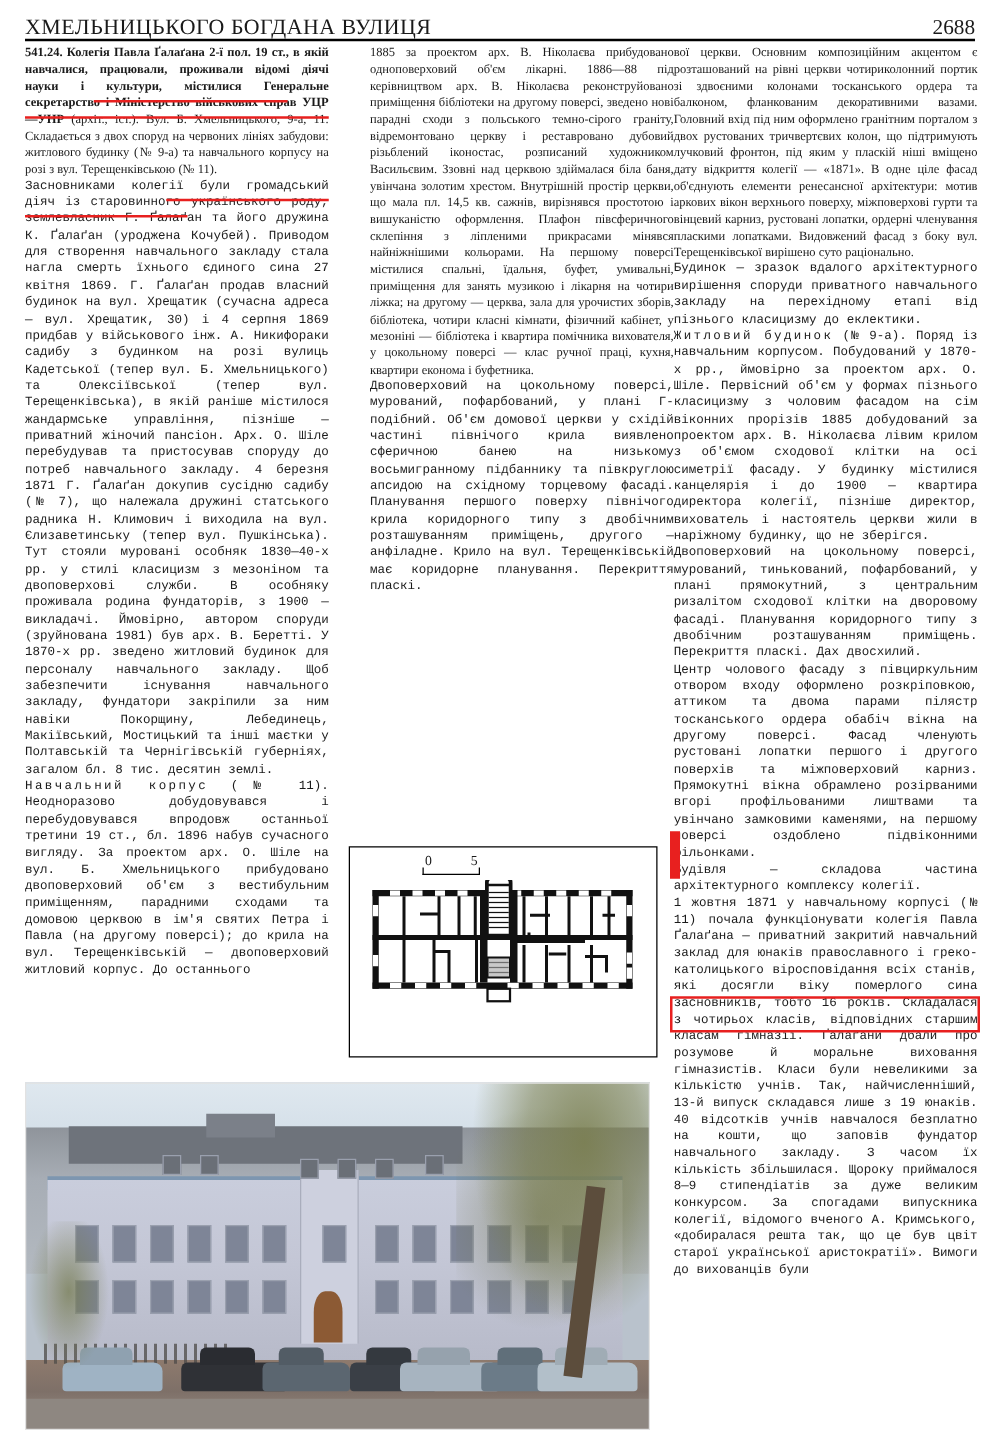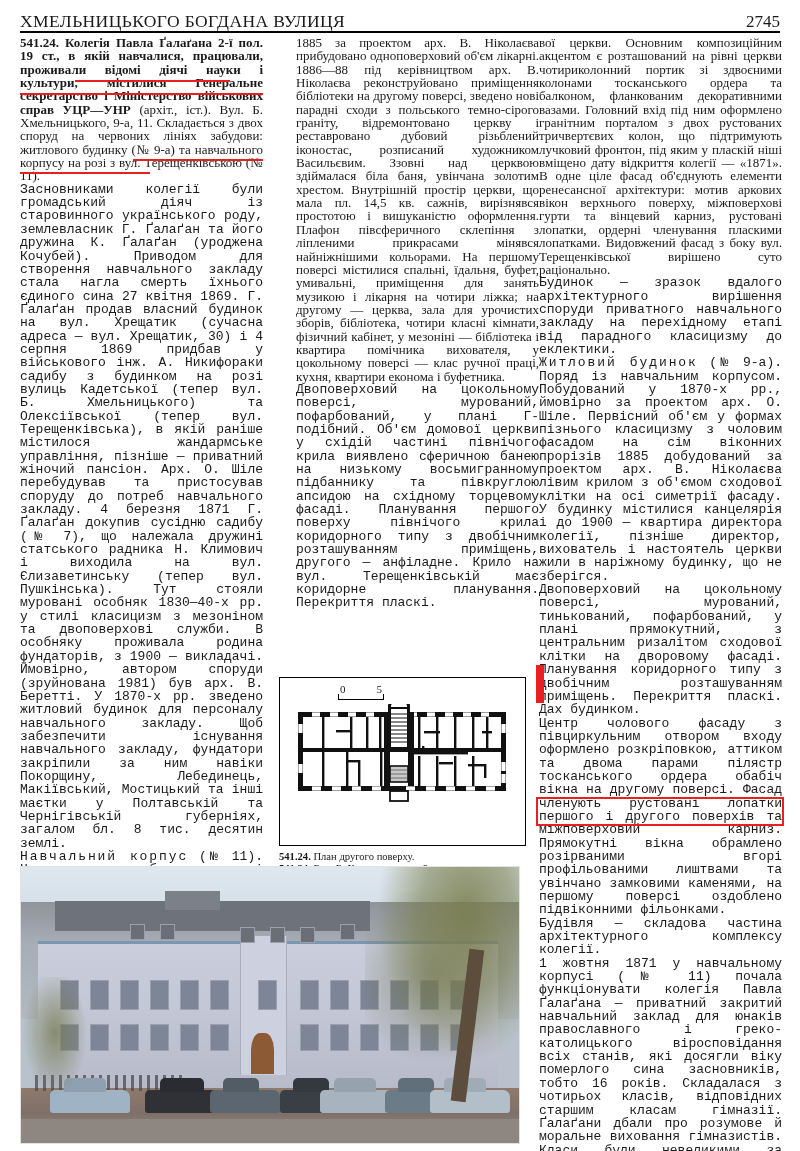--- a/index.html
+++ b/index.html
@@ -63,21 +63,21 @@
   .col {
     position: absolute;
     top: 0;
     width: 243px;
   }
   .col1 { left: 0px; }
   .col2 { left: 276px; }
   .col3 { left: 519px; }
 
   .para {
-    font-size: 13px;
+    font-size: 10px;
     line-height: 13.35px;
     text-align: justify;
     text-align-last: left;
     margin: 0;
     hyphens: manual;
     word-spacing: 0.1px;
   }
   .para + .para { margin-top: 0px; font-family: Liberation Mono, monospace; }
 
   .b { font-weight: bold; }
@@ -254,21 +254,21 @@
     opacity: .75;
   }
 </style>
 </head>
 <body>
 
 <div class="page">
 
   <div class="runhead">
     <div class="runhead-title">ХМЕЛЬНИЦЬКОГО БОГДАНА ВУЛИЦЯ</div>
-    <div class="runhead-page">2745</div>
+    <div class="runhead-page">2688</div>
   </div>
   <div class="runhead-rule"></div>
 
   <div class="cols">
 
     <div class="col col1">
       <p class="para"><span class="b">541.24.</span> <span class="b">Колегія Павла Ґалаґана</span> <span class="b">2-ї пол. 19 ст., в якій навчалися, працювали, проживали відомі діячі науки і культури, містилися Генеральне секретарство і Міністерство військових справ УЦР—УНР</span> <span>(архіт., іст.). Вул. Б. Хмельницького, 9-а, 11. Складається з двох споруд на червоних лініях забудови: житлового будинку (№ 9-а) та навчального корпусу на розі з вул. Терещенківською (№ 11).</span></p>
       <p class="para">Засновниками колегії були громадський діяч із старовинного українського роду, землевласник Г. Ґалаґан та його дружина К. Ґалаґан (уроджена Кочубей). Приводом для створення навчального закладу стала нагла смерть їхнього єдиного сина 27 квітня 1869. Г. Ґалаґан продав власний будинок на вул. Хрещатик (сучасна адреса — вул. Хрещатик, 30) і 4 серпня 1869 придбав у військового інж. А. Никифораки садибу з будинком на розі вулиць Кадетської (тепер вул. Б. Хмельницького) та Олексіївської (тепер вул. Терещенківська), в якій раніше містилося жандармське управління, пізніше — приватний жіночий пансіон. Арх. О. Шіле перебудував та пристосував споруду до потреб навчального закладу. 4 березня 1871 Г. Ґалаґан докупив сусідню садибу (№ 7), що належала дружині статського радника Н. Климович і виходила на вул. Єлизаветинську (тепер вул. Пушкінська). Тут стояли муровані особняк 1830—40-х рр. у стилі класицизм з мезоніном та двоповерхові служби. В особняку проживала родина фундаторів, з 1900 — викладачі. Ймовірно, автором споруди (зруйнована 1981) був арх. В. Беретті. У 1870-х рр. зведено житловий будинок для персоналу навчального закладу. Щоб забезпечити існування навчального закладу, фундатори закріпили за ним навіки Покорщину, Лебединець, Макіївський, Мостицький та інші маєтки у Полтавській та Чернігівській губерніях, загалом бл. 8 тис. десятин землі.</p>
       <p class="para"><span class="spaced">Навчальний  корпус</span> <span>(№ 11). Неодноразово добудовувався і перебудовувався впродовж останньої третини 19 ст., бл. 1896 набув сучасного вигляду. За проектом арх. О. Шіле на вул. Б. Хмельницького прибудовано двоповерховий об'єм з вестибульним приміщенням, парадними сходами та домовою церквою в ім'я святих Петра і Павла (на другому поверсі); до крила на вул. Терещенківській — двоповерховий житловий корпус. До останнього</span></p>
 
@@ -278,23 +278,23 @@
       <div class="redline l4"></div>
     </div>
 
     <div class="col col2">
       <p class="para">1885 за проектом арх. В. Ніколаєва прибудовано одноповерховий об'єм лікарні. 1886—88 під керівництвом арх. В. Ніколаєва реконструйовано приміщення бібліотеки на другому поверсі, зведено нові парадні сходи з польського темно-сірого граніту, відремонтовано церкву і реставровано дубовий різьблений іконостас, розписаний художником Васильєвим. Ззовні над церквою здіймалася біла баня, увінчана золотим хрестом. Внутрішній простір церкви, що мала пл. 14,5 кв. сажнів, вирізнявся простотою і вишуканістю оформлення. Плафон півсферичного склепіння з ліпленими прикрасами мінявся найніжнішими кольорами. На першому поверсі містилися спальні, їдальня, буфет, умивальні, приміщення для занять музикою і лікарня на чотири ліжка; на другому — церква, зала для урочистих зборів, бібліотека, чотири класні кімнати, фізичний кабінет, у мезоніні — бібліотека і квартира помічника вихователя, у цокольному поверсі — клас ручної праці, кухня, квартири економа і буфетника.</p>
       <p class="para">Двоповерховий на цокольному поверсі, мурований, пофарбований, у плані Г-подібний. Об'єм домової церкви у східій частині північого крила виявлено сферичною банею на низькому восьмигранному підбаннику та півкруглою апсидою на східному торцевому фасаді. Планування першого поверху північого крила коридорного типу з двобічним розташуванням приміщень, другого — анфіладне. Крило на вул. Терещенківській має коридорне планування. Перекриття пласкі.</p>
     </div>
 
     <div class="col col3">
       <p class="para">вої церкви. Основним композиційним акцентом є розташований на рівні церкви чотириколонний портик зі здвоєними колонами тосканського ордера та балконом, фланкованим декоративними вазами. Головний вхід під ним оформлено гранітним порталом з двох рустованих тричвертєвих колон, що підтримують лучковий фронтон, під яким у пласкій ніші вміщено дату відкриття колегії — «1871». В одне ціле фасад об'єднують елементи ренесансної архітектури: мотив аркових вікон верхнього поверху, міжповерхові гурти та вінцевий карниз, рустовані лопатки, ордерні членування пласкими лопатками. Видовжений фасад з боку вул. Терещенківської вирішено суто раціонально.</p>
-      <p class="para">Будинок — зразок вдалого архітектурного вирішення споруди приватного навчального закладу на перехідному етапі від парадного класицизму до еклектики.</p>
+      <p class="para">Будинок — зразок вдалого архітектурного вирішення споруди приватного навчального закладу на перехідному етапі від пізнього класицизму до еклектики.</p>
       <p class="para"><span class="spaced">Житловий  будинок</span> <span>(№ 9-а). Поряд із навчальним корпусом. Побудований у 1870-х рр., ймовірно за проектом арх. О. Шіле. Первісний об'єм у формах пізнього класицизму з чоловим фасадом на сім віконних прорізів 1885 добудований за проектом арх. В. Ніколаєва лівим крилом з об'ємом сходової клітки на осі симетрії фасаду. У будинку містилися канцелярія і до 1900 — квартира директора колегії, пізніше директор, вихователь і настоятель церкви жили в наріжному будинку, що не зберігся.</span></p>
-      <p class="para">Двоповерховий на цокольному поверсі, мурований, тинькований, пофарбований, у плані прямокутний, з центральним ризалітом сходової клітки на дворовому фасаді. Планування коридорного типу з двобічним розташуванням приміщень. Перекриття пласкі. Дах будинком.</p>
+      <p class="para">Двоповерховий на цокольному поверсі, мурований, тинькований, пофарбований, у плані прямокутний, з центральним ризалітом сходової клітки на дворовому фасаді. Планування коридорного типу з двобічним розташуванням приміщень. Перекриття пласкі. Дах двосхилий.</p>
       <p class="para">Центр чолового фасаду з півциркульним отвором входу оформлено розкріповкою, аттиком та двома парами пілястр тосканського ордера обабіч вікна на другому поверсі. Фасад членують рустовані лопатки першого і другого поверхів та міжповерховий карниз. Прямокутні вікна обрамлено розірваними вгорі профільованими лиштвами та увінчано замковими каменями, на першому поверсі оздоблено підвіконними фільонками.</p>
       <p class="para">Будівля — складова частина архітектурного комплексу колегії.</p>
       <p class="para">1 жовтня 1871 у навчальному корпусі (№ 11) почала функціонувати колегія Павла Ґалаґана — приватний закритий навчальний заклад для юнаків православного і греко-католицького віросповідання всіх станів, які досягли віку померлого сина засновників, тобто 16 років. Складалася з чотирьох класів, відповідних старшим класам гімназії. Ґалаґани дбали про розумове й моральне виховання гімназистів. Класи були невеликими за кількістю учнів. Так, найчисленніший, 13-й випуск складався лише з 19 юнаків. 40 відсотків учнів навчалося безплатно на кошти, що заповів фундатор навчального закладу. З часом їх кількість збільшилася. Щороку приймалося 8—9 стипендіатів за дуже великим конкурсом. За спогадами випускника колегії, відомого вченого А. Кримського, «добиралася решта так, що це був цвіт старої української аристократії». Вимоги до вихованців були</p>
     </div>
 
     <div class="redtick"></div>
     <div class="redbox"></div>
 
     <div class="plan-figure">
       <div class="plan-frame">
@@ -401,24 +401,20 @@
             </g>
             <rect x="94" y="87" width="18" height="10" fill="#fff" stroke="#111" stroke-width="1.8"></rect>
           </g>
 
           <g fill="#111">
             <rect x="118" y="46" width="10" height="2.4"></rect>
             <rect x="126" y="42" width="2.4" height="6"></rect>
           </g>
         </svg>
       </div>
-      <div class="plan-caption">
-        <div><span class="cap-num">541.24.</span> <span>План другого поверху.</span></div>
-        <div><span class="cap-num">541.24.</span> <span>Вул. Б. Хмельницького, 9-а.</span></div>
-      </div>
     </div>
   </div>
 
   <div class="photo">
     <div class="photo-inner">
       <div class="sky"></div>
       <div class="bldg-rear"></div>
       <div class="roof-rear"></div>
       <div class="attic-block"></div>
 

